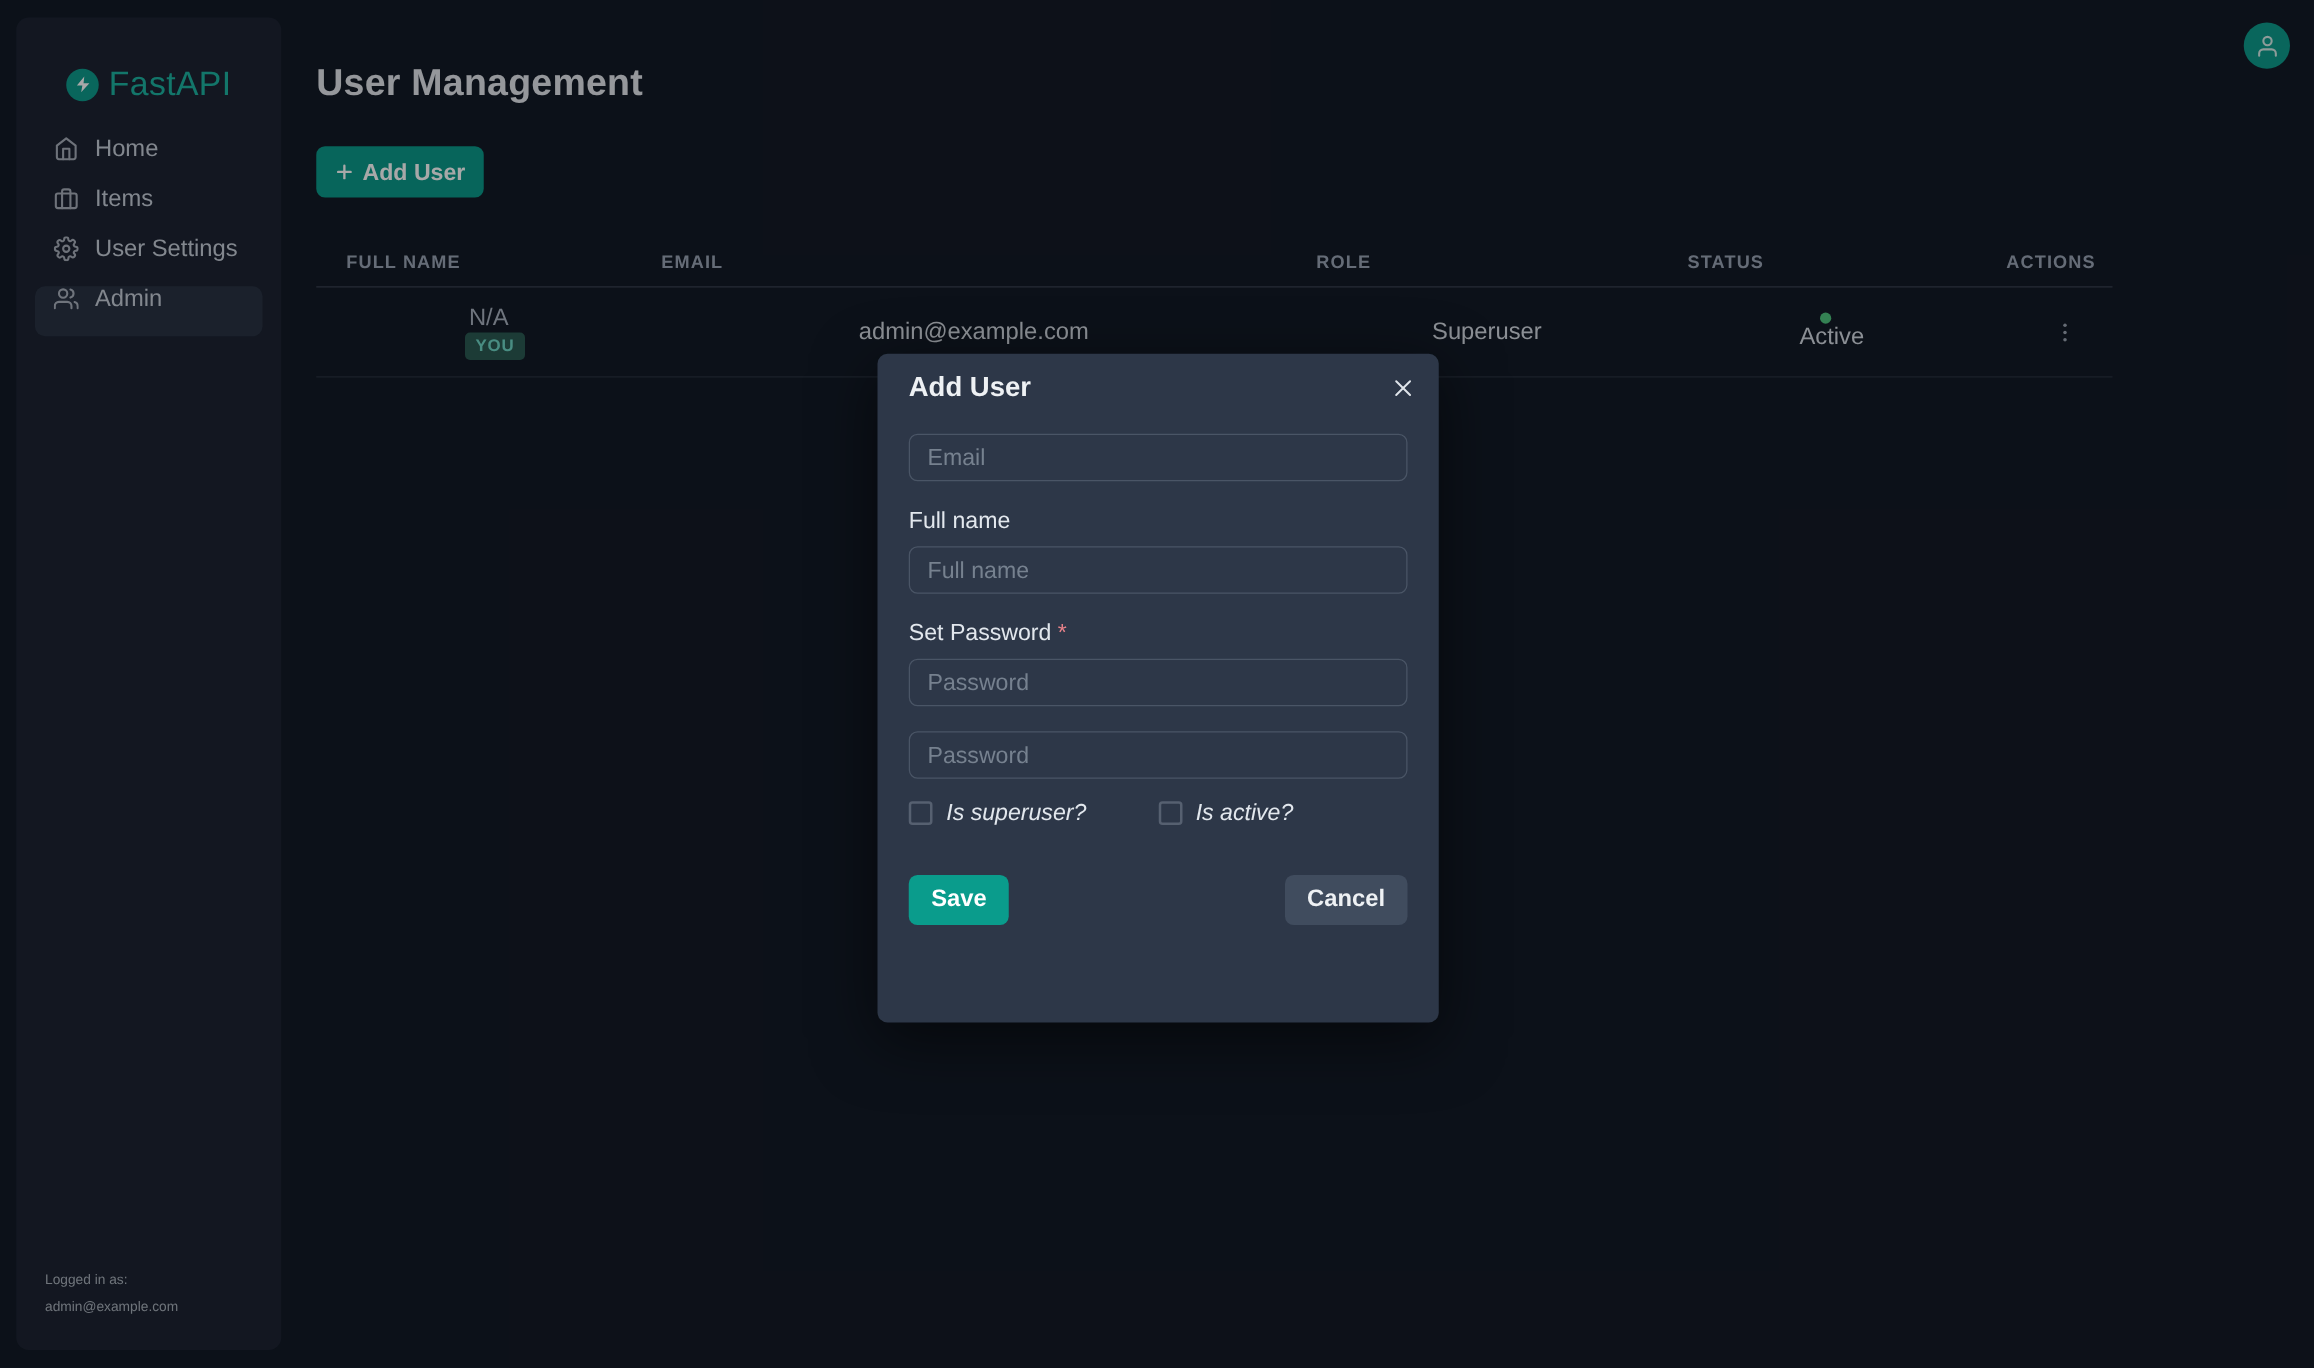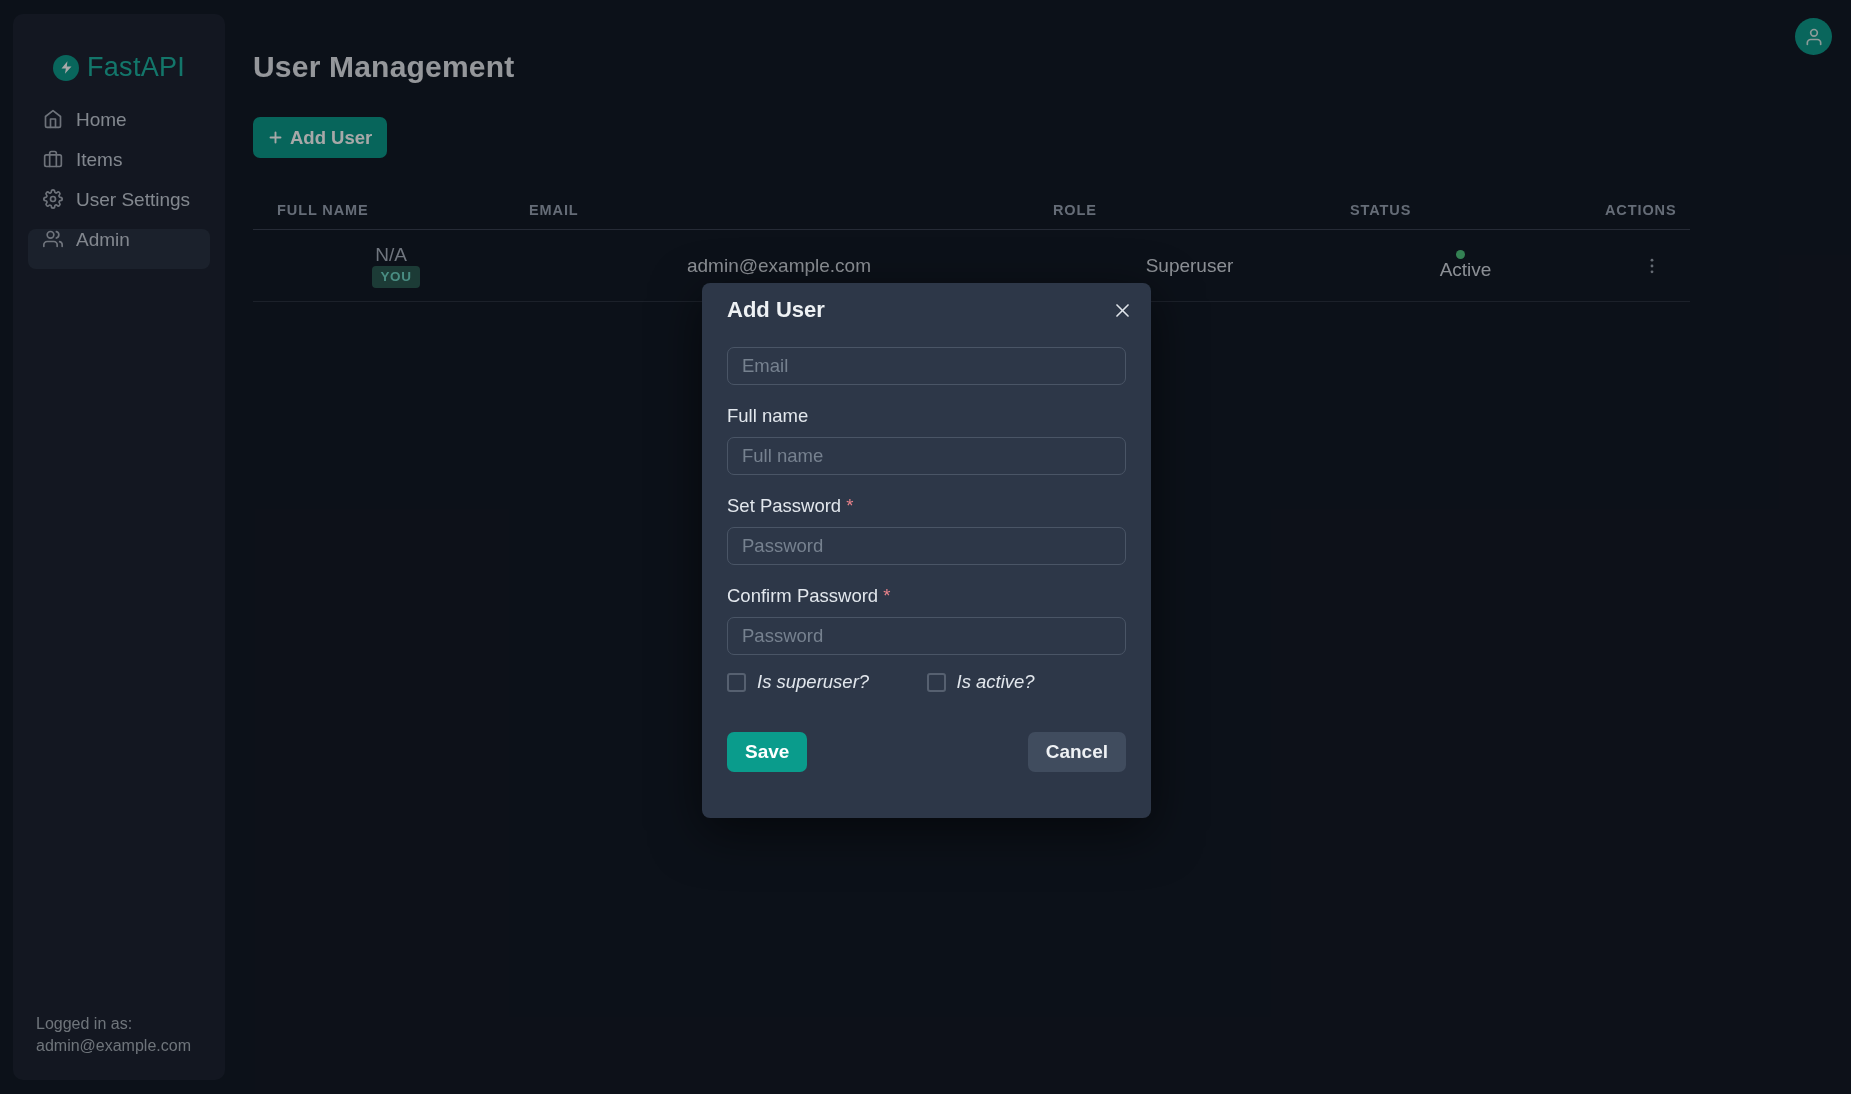--- a/index.html
+++ b/index.html
@@ -33,21 +33,21 @@
   .nav-item {
     height:40px; border-radius:8px;
     display:flex; align-items:flex-start; gap:13px;
     padding:0 15px; cursor:pointer;
     color:#c6cdd8; font-size:19px;
   }
   .nav-item svg { width:20px; height:20px; opacity:0.82; flex:0 0 auto; }
   .nav-item.active { background:#2a3344; }
   .sidebar-footer {
     position:absolute; left:23px; bottom:23px;
-    font-size:16px; line-height:22px; color:#a8b0ba;
+    font-size:11px; line-height:22px; color:#a8b0ba;
   }
 
   
   .page-title {
     position:absolute; left:253px; top:50px;
     font-size:30px; font-weight:bold; color:#e2e6eb; letter-spacing:0.2px;
   }
   .add-user-btn {
     position:absolute; left:253px; top:117px;
     height:41px; padding:0 15px;
@@ -283,23 +283,20 @@
   </div>
 
   <div class="form-field">
     <label class="field-label">
       <span>Set Password</span><span class="req-mark">*</span>
     </label>
     <input class="text-input" type="password" placeholder="Password" style="">
   </div>
 
   <div class="form-field">
-    <label class="field-label">
-      <span>Confirm Password</span><span class="req-mark">*</span>
-    </label>
     <input class="text-input" type="password" placeholder="Password" style="">
   </div>
 
   <div class="checkbox-row">
     <label class="checkbox-item">
       <span class="checkbox-box"></span>
       <span>Is superuser?</span>
     </label>
     <label class="checkbox-item">
       <span class="checkbox-box"></span>

